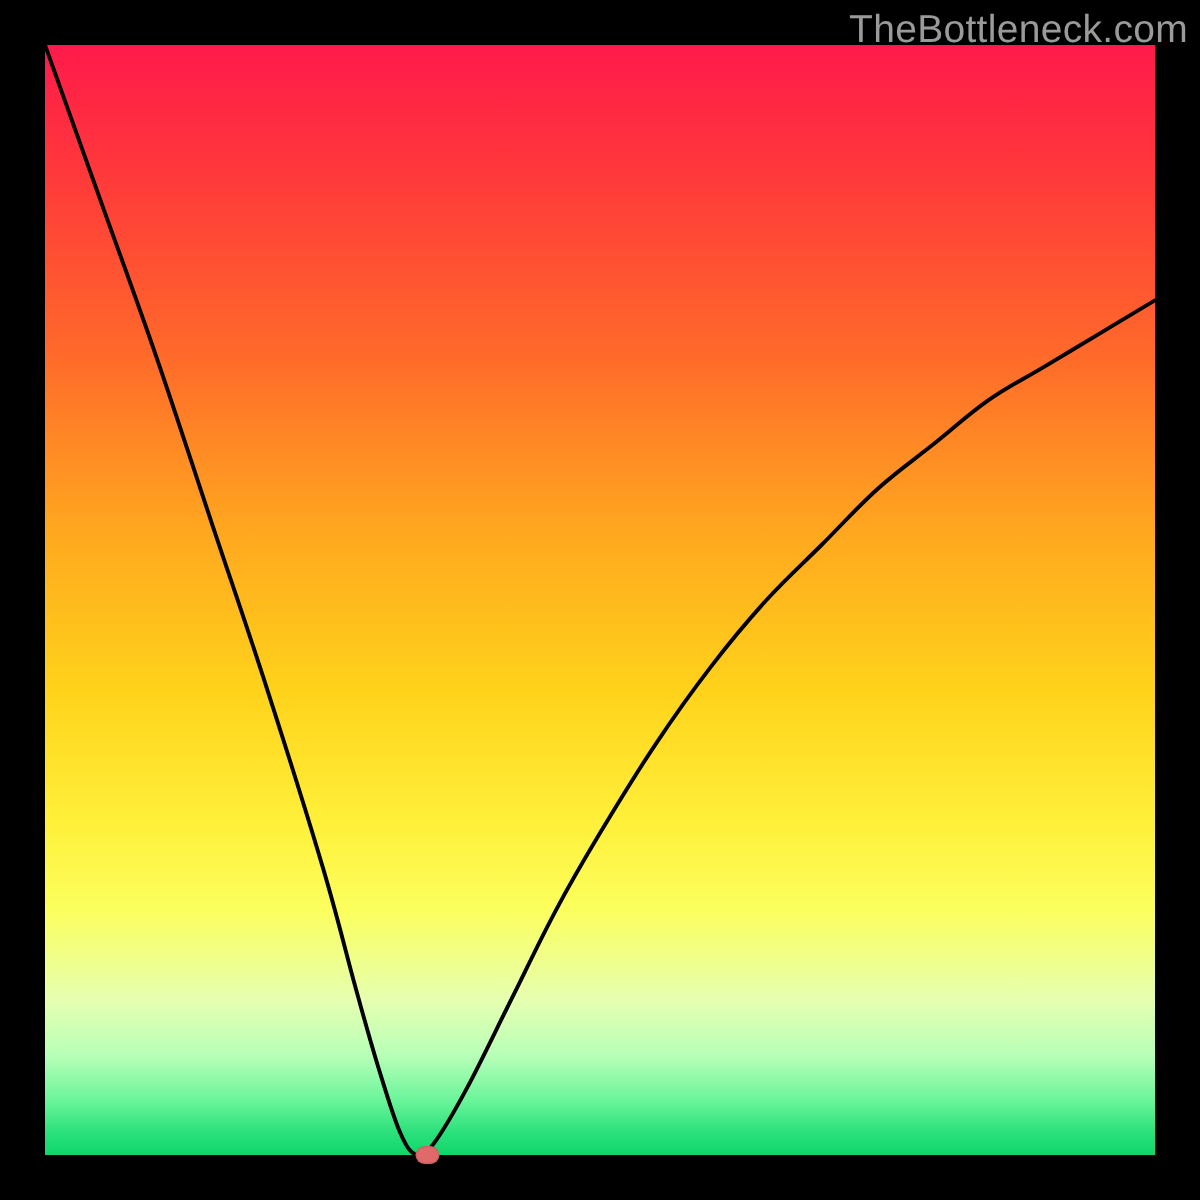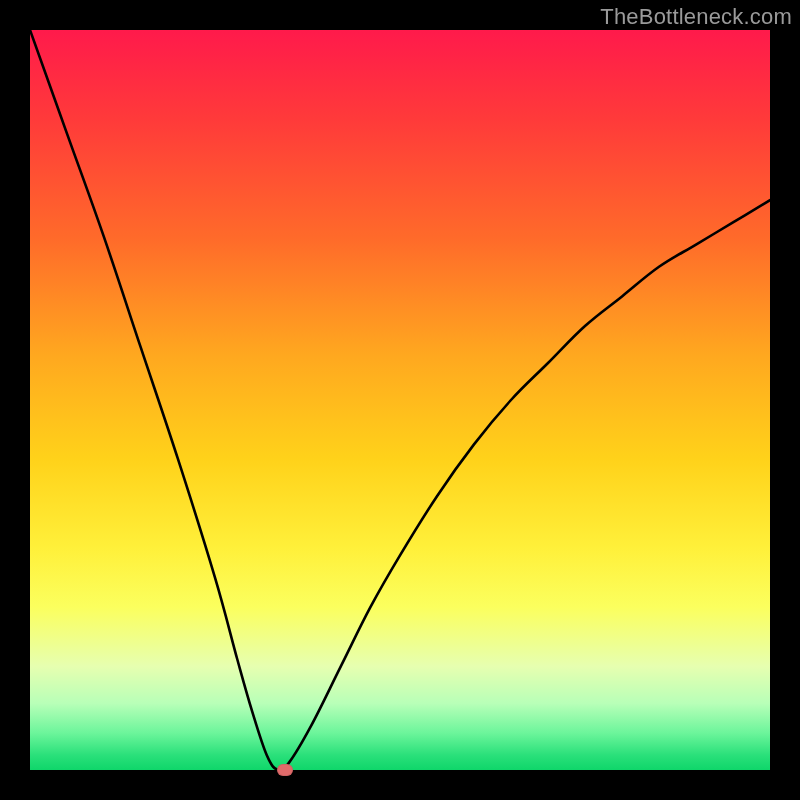--- a/index.html
+++ b/index.html
@@ -54,21 +54,21 @@
     background: #e06a6a;
     border-radius: 6px / 6px;
     transform: translate(-50%, -50%);
     box-shadow: 0 0 0 1px rgba(0,0,0,0.08) inset;
   }
   .attribution {
     position: absolute;
     right: 8px;
     top: 4px;
     color: #9a9a9a;
-    font-size: 22px;
+    font-size: 26px;
     letter-spacing: 0.2px;
     font-weight: 500;
   }
 </style>
 </head>
 <body>
 
 <div class="stage">
   <div class="attribution">TheBottleneck.com</div>
 

